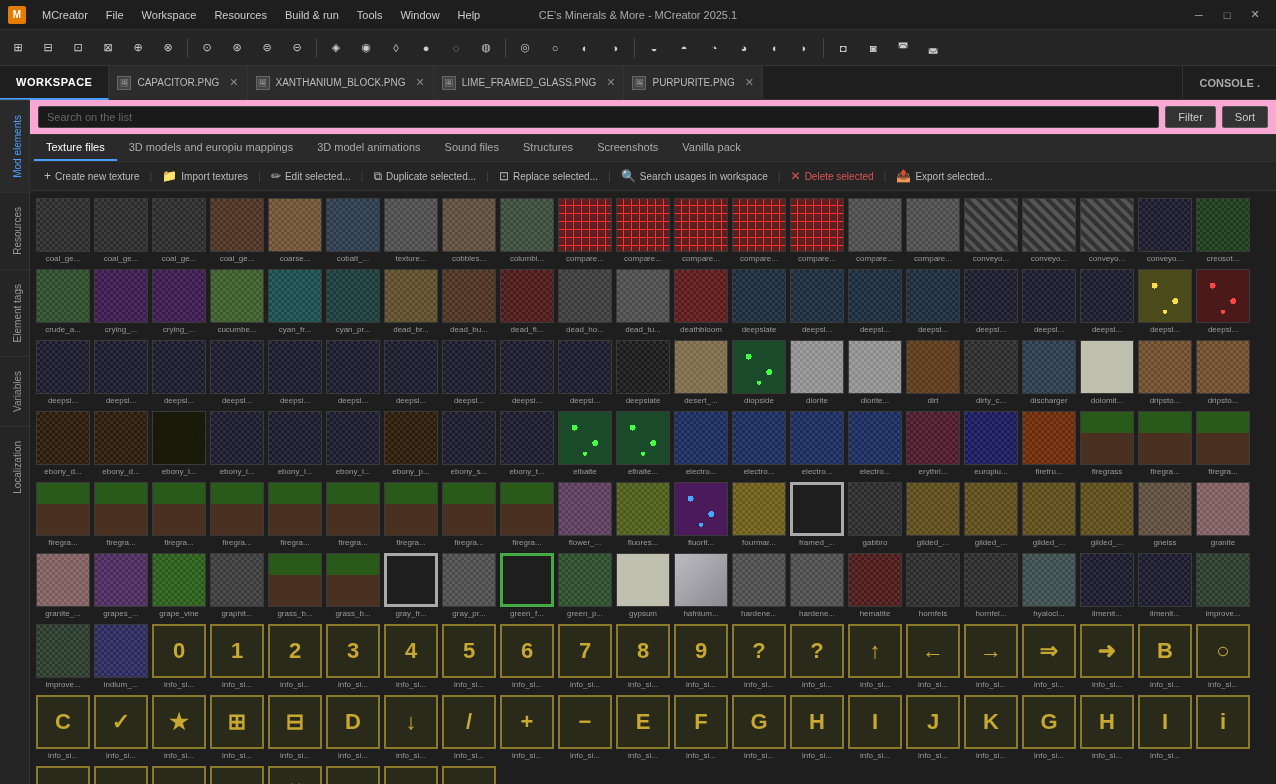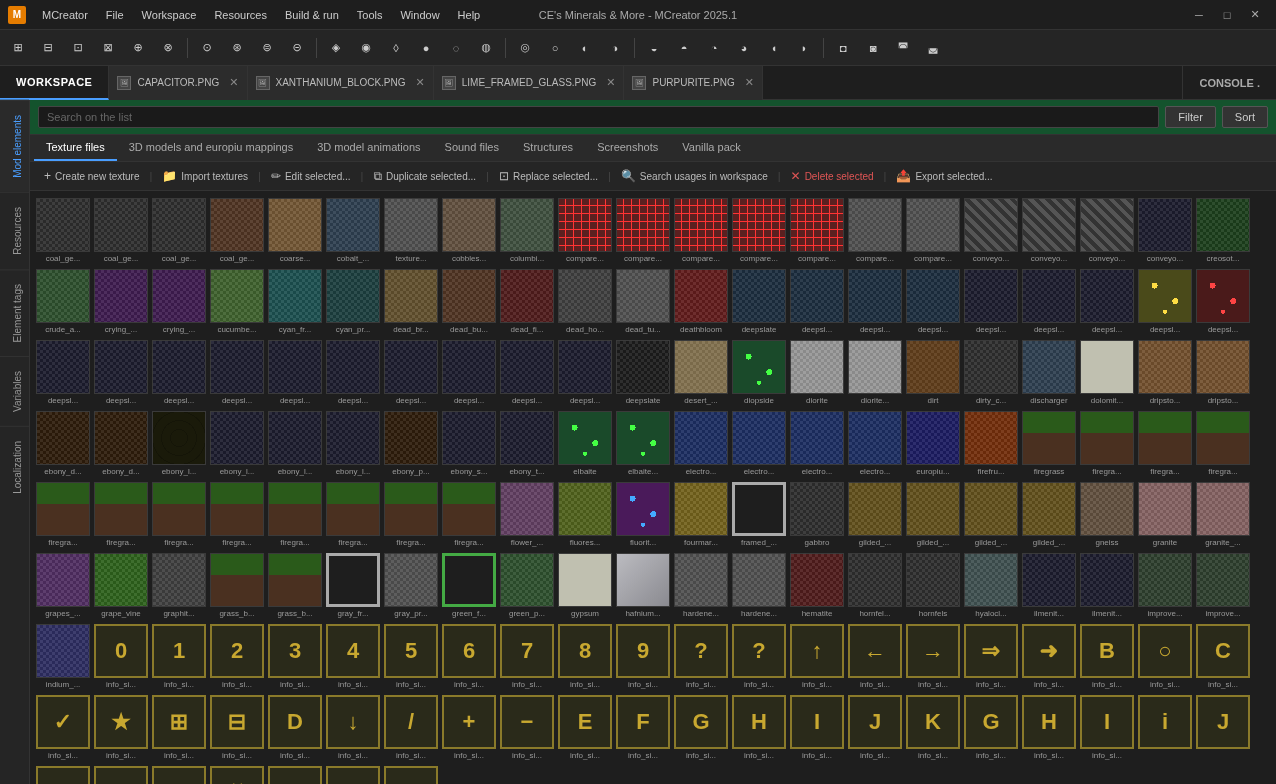--- a/index.html
+++ b/index.html
@@ -34,21 +34,21 @@
 
     
     #side-tabs { width: 30px; background: #252525; display: flex; flex-direction: column; border-right: 1px solid #333; }
     .side-tab-item { writing-mode: vertical-lr; transform: rotate(180deg); padding: 14px 6px; color: #999; cursor: pointer; font-size: 10px; border-bottom: 1px solid #333; text-align: center; }
     .side-tab-item.active { color: #4a9eff; background: #2a2a2a; }
 
     
     #content { flex: 1; display: flex; flex-direction: column; overflow: hidden; }
 
     
-    #search-bar { background: #14532d; padding: 6px 8px; display: flex; gap: 6px; align-items: center; border-bottom: 1px solid #333; }
+    #search-bar { background: #f9a8d4; padding: 6px 8px; display: flex; gap: 6px; align-items: center; border-bottom: 1px solid #333; }
     #search-input { flex: 1; background: #1a1a1a; border: 1px solid #444; color: #ccc; padding: 4px 8px; font-size: 11px; outline: none; border-radius: 2px; }
     #search-input::placeholder { color: #666; }
     .search-btn { padding: 4px 12px; background: #333; border: 1px solid #555; color: #ccc; cursor: pointer; font-size: 11px; border-radius: 2px; }
 
     
     #resource-tabs { background: #2a2a2a; display: flex; align-items: center; border-bottom: 1px solid #333; padding: 0 4px; }
     .res-tab { padding: 6px 12px; color: #aaa; cursor: pointer; font-size: 11px; border-bottom: 2px solid transparent; }
     .res-tab.active { color: white; border-bottom: 2px solid #4a9eff; }
 
     
@@ -541,20 +541,24 @@
           </div>
           <div class="texture-item">
             <div class="texture-thumb" style="background-color: rgb(26, 42, 90); background-image: repeating-conic-gradient(rgb(26, 42, 90) 0%, rgb(26, 42, 90) 25%, rgb(46, 62, 110) 0%, rgb(46, 62, 110) 50%); background-size: 6px 6px;"></div>
             <div class="texture-name">electro...</div>
           </div>
           <div class="texture-item">
             <div class="texture-thumb" style="background-color: rgb(26, 42, 90); background-image: repeating-conic-gradient(rgb(26, 42, 90) 0%, rgb(26, 42, 90) 25%, rgb(46, 62, 110) 0%, rgb(46, 62, 110) 50%); background-size: 6px 6px;"></div>
             <div class="texture-name">electro...</div>
           </div>
           <div class="texture-item">
+            <div class="texture-thumb" style="background-color: rgb(74, 26, 42); background-image: repeating-conic-gradient(rgb(74, 26, 42) 0%, rgb(74, 26, 42) 25%, rgb(94, 46, 62) 0%, rgb(94, 46, 62) 50%); background-size: 6px 6px;"></div>
+            <div class="texture-name">erythri...</div>
+          </div>
+          <div class="texture-item">
             <div class="texture-thumb" style="background-color: rgb(26, 26, 90); background-image: repeating-conic-gradient(rgb(26, 26, 90) 0%, rgb(26, 26, 90) 25%, rgb(46, 46, 110) 0%, rgb(46, 46, 110) 50%); background-size: 6px 6px;"></div>
             <div class="texture-name">europiu...</div>
           </div>
           <div class="texture-item">
             <div class="texture-thumb" style="background-color: rgb(106, 42, 10); background-image: repeating-conic-gradient(rgb(106, 42, 10) 0%, rgb(106, 42, 10) 25%, rgb(126, 62, 30) 0%, rgb(126, 62, 30) 50%); background-size: 6px 6px;"></div>
             <div class="texture-name">firefru...</div>
           </div>
           <div class="texture-item">
             <div class="texture-thumb" style="background-color: rgb(90, 42, 10); background-image: linear-gradient(rgb(42, 90, 26) 40%, rgb(74, 48, 32) 40%);"></div>
             <div class="texture-name">firegrass</div>
@@ -706,25 +710,25 @@
           <div class="texture-item">
             <div class="texture-thumb" style="background-color: rgb(74, 74, 74); background-image: repeating-conic-gradient(rgb(74, 74, 74) 0%, rgb(74, 74, 74) 25%, rgb(94, 94, 94) 0%, rgb(94, 94, 94) 50%); background-size: 6px 6px;"></div>
             <div class="texture-name">hardene...</div>
           </div>
           <div class="texture-item">
             <div class="texture-thumb" style="background-color: rgb(74, 26, 26); background-image: repeating-conic-gradient(rgb(74, 26, 26) 0%, rgb(74, 26, 26) 25%, rgb(94, 46, 46) 0%, rgb(94, 46, 46) 50%); background-size: 6px 6px;"></div>
             <div class="texture-name">hematite</div>
           </div>
           <div class="texture-item">
             <div class="texture-thumb" style="background-color: rgb(42, 42, 42); background-image: repeating-conic-gradient(rgb(42, 42, 42) 0%, rgb(42, 42, 42) 25%, rgb(62, 62, 62) 0%, rgb(62, 62, 62) 50%); background-size: 6px 6px;"></div>
+            <div class="texture-name">hornfels</div>
+          </div>
+          <div class="texture-item">
+            <div class="texture-thumb" style="background-color: rgb(42, 42, 42); background-image: repeating-conic-gradient(rgb(42, 42, 42) 0%, rgb(42, 42, 42) 25%, rgb(62, 62, 62) 0%, rgb(62, 62, 62) 50%); background-size: 6px 6px;"></div>
             <div class="texture-name">hornfel...</div>
-          </div>
-          <div class="texture-item">
-            <div class="texture-thumb" style="background-color: rgb(42, 42, 42); background-image: repeating-conic-gradient(rgb(42, 42, 42) 0%, rgb(42, 42, 42) 25%, rgb(62, 62, 62) 0%, rgb(62, 62, 62) 50%); background-size: 6px 6px;"></div>
-            <div class="texture-name">hornfels</div>
           </div>
           <div class="texture-item">
             <div class="texture-thumb" style="background-color: rgb(58, 74, 74); background-image: repeating-conic-gradient(rgb(58, 74, 74) 0%, rgb(58, 74, 74) 25%, rgb(78, 94, 94) 0%, rgb(78, 94, 94) 50%); background-size: 6px 6px;"></div>
             <div class="texture-name">hyalocl...</div>
           </div>
           <div class="texture-item">
             <div class="texture-thumb" style="background-color: rgb(26, 26, 42); background-image: repeating-conic-gradient(rgb(26, 26, 42) 0%, rgb(26, 26, 42) 25%, rgb(46, 46, 62) 0%, rgb(46, 46, 62) 50%); background-size: 6px 6px;"></div>
             <div class="texture-name">ilmenit...</div>
           </div>
           <div class="texture-item">

